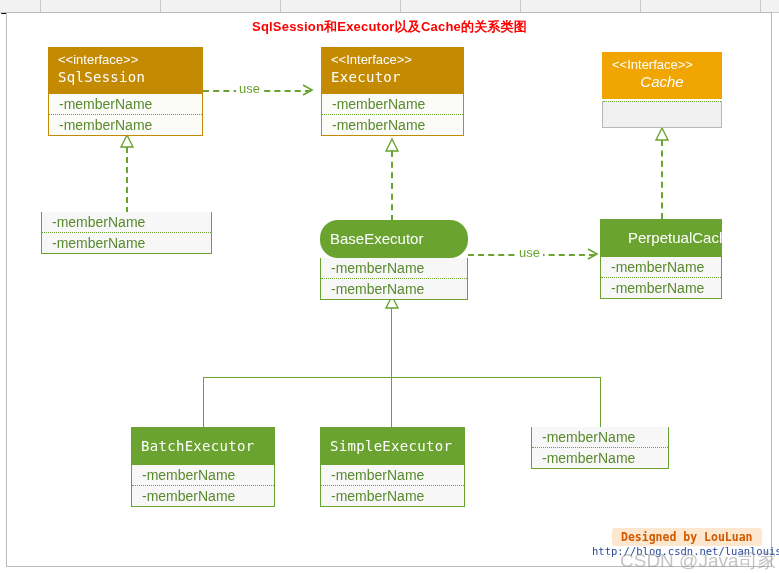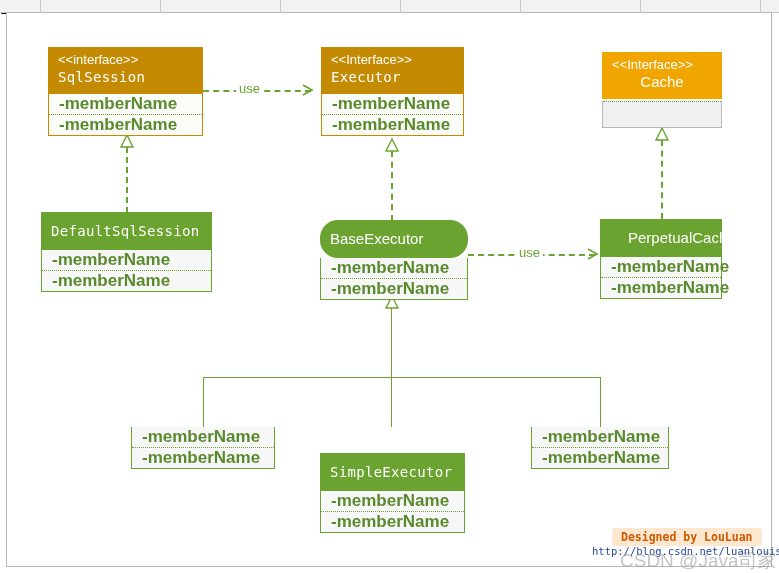--- a/index.html
+++ b/index.html
@@ -72,33 +72,33 @@
     color: #ffffff;
     white-space: nowrap;
   }
   .node .cname.mono {
     font-family: "DejaVu Sans Mono", monospace;
     font-size: 14px;
     letter-spacing: 0.3px;
   }
   .node .cname.center {
     text-align: center;
+    font-style: italic;
   }
   .node .body {
     box-sizing: border-box;
     background: #f4f4f4;
   }
   .node .member {
     box-sizing: border-box;
-    font-size: 17px;
+    font-size: 14px;
     line-height: 20px;
     color: #5a8a2e;
     padding: 0 10px;
     white-space: nowrap;
-    font-weight: bold;
   }
   .node .member + .member {
     border-top: 1px dotted #6aa32f;
   }
   .node .emptyrow {
     box-sizing: border-box;
     height: 26px;
     border-top: 1px dotted #6aa32f;
     margin-top: 2px;
   }
@@ -175,20 +175,21 @@
     <div class="tick" style="left:160px"></div>
     <div class="tick" style="left:280px"></div>
     <div class="tick" style="left:400px"></div>
     <div class="tick" style="left:520px"></div>
     <div class="tick" style="left:640px"></div>
     <div class="tick" style="left:760px"></div>
   </div>
 
   <div class="frame"></div>
 
+  <div class="title">SqlSession和Executor以及Cache的关系类图</div>
 
   
 
    Executor --&gt;
   <div class="dashh" style="left:203px; top:90px; width:108px;"></div>
   <svg style="position:absolute; left:300px; top:82px;" width="16" height="16" viewBox="0 0 16 16">
     <polyline points="3,3 12,8 3,13" fill="none" stroke="#6aa32f" stroke-width="1.6"></polyline>
   </svg>
   <div class="uselabel" style="left:236px; top:81px;">use</div>
 
@@ -259,23 +260,20 @@
       <div class="stereotype">&lt;&lt;Interface&gt;&gt;</div>
       <div class="cname center">Cache</div>
     </div>
     <div class="body">
       <div class="emptyrow"></div>
     </div>
   </div>
 
   
   <div class="node cls" style="left:41px; top:212px; width:171px;">
-    <div class="head" style="padding-top:9px; padding-bottom:9px;">
-      <div class="cname mono">DefaultSqlSession</div>
-    </div>
     <div class="body">
       <div class="member">-memberName</div>
       <div class="member">-memberName</div>
     </div>
   </div>
 
   
   <div class="node cls" style="left:320px; top:220px; width:148px;">
     <div class="head" style="padding-top:9px; padding-bottom:9px;border-radius:18px;">
       <div class="cname">BaseExecutor</div>
@@ -292,29 +290,32 @@
       <div class="cname">PerpetualCache</div>
     </div>
     <div class="body">
       <div class="member">-memberName</div>
       <div class="member">-memberName</div>
     </div>
   </div>
 
   
   <div class="node cls" style="left:131px; top:427px; width:144px;">
+    <div class="head" style="padding-top:9px; padding-bottom:9px;">
+      <div class="cname mono">BatchExecutor</div>
+    </div>
     <div class="body">
       <div class="member">-memberName</div>
       <div class="member">-memberName</div>
     </div>
   </div>
 
   
   <div class="node cls" style="left:320px; top:427px; width:145px;">
-    <div class="head" style="padding-top:9px; padding-bottom:9px;margin-top:26px;">
+    <div class="head" style="padding-top:9px; padding-bottom:9px;">
       <div class="cname mono">SimpleExecutor</div>
     </div>
     <div class="body">
       <div class="member">-memberName</div>
       <div class="member">-memberName</div>
     </div>
   </div>
 
   
   <div class="node cls" style="left:531px; top:427px; width:138px;">

